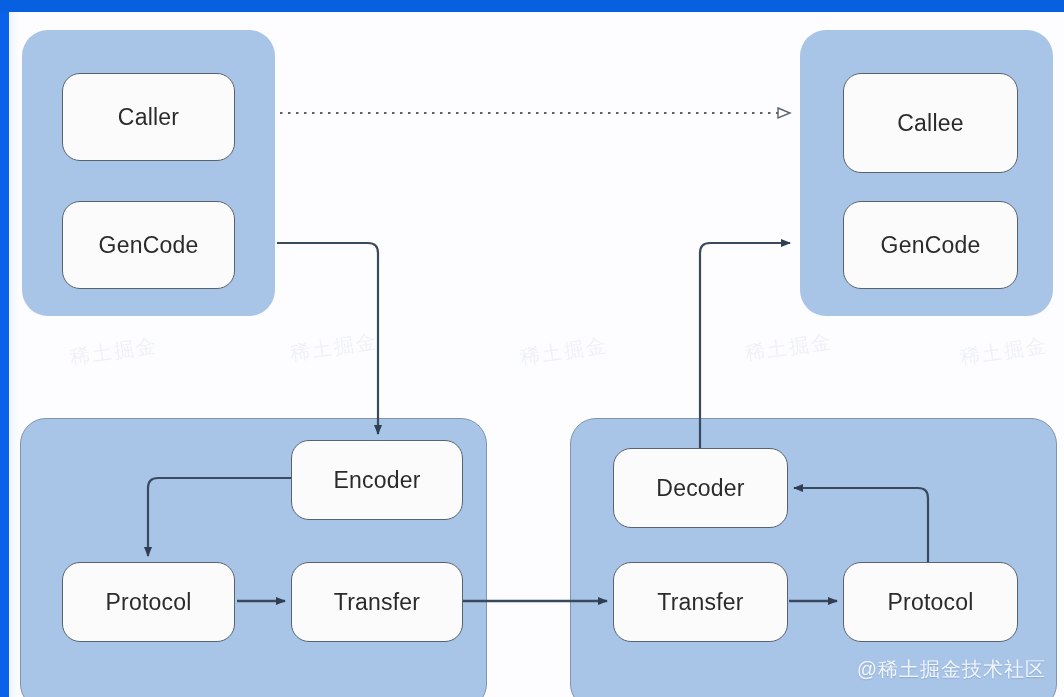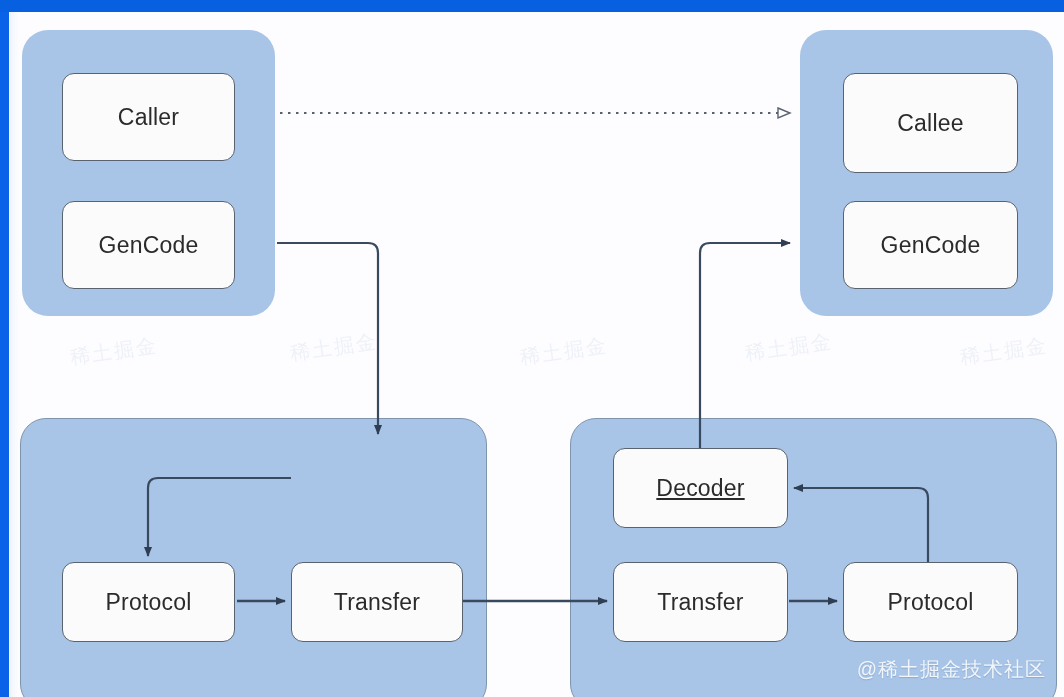--- a/index.html
+++ b/index.html
@@ -44,21 +44,21 @@
   }
   .panel.bordered {
     border: 1.5px solid #7f95ad;
   }
 
   
   .node {
     position: absolute;
     background: #fbfbfb;
     border: 1.6px solid #59636f;
-    border-radius: 12px;
+    border-radius: 18px;
     display: flex;
     align-items: center;
     justify-content: center;
     color: #2b2b2b;
     font-size: 23px;
     letter-spacing: 0.2px;
     box-sizing: border-box;
   }
 
   
@@ -138,28 +138,31 @@
   <div class="node" style="left:62px;  top:201px; width:173px; height:88px;">
       <span>GenCode</span>
     </div>
   <div class="node" style="left:843px; top:73px;  width:175px; height:100px;">
       <span>Callee</span>
     </div>
   <div class="node" style="left:843px; top:201px; width:175px; height:88px;">
       <span>GenCode</span>
     </div>
 
+  <div class="node" style="left:291px; top:440px; width:172px; height:80px;">
+      <span>Encoder</span>
+    </div>
   <div class="node" style="left:62px;  top:562px; width:173px; height:80px;">
       <span>Protocol</span>
     </div>
   <div class="node" style="left:291px; top:562px; width:172px; height:80px;">
       <span>Transfer</span>
     </div>
 
-  <div class="node" style="left:613px; top:448px; width:175px; height:80px;text-decoration:underline;">
+  <div class="node" style="left:613px; top:448px; width:175px; height:80px;">
       <span>Decoder</span>
     </div>
   <div class="node" style="left:613px; top:562px; width:175px; height:80px;">
       <span>Transfer</span>
     </div>
   <div class="node" style="left:843px; top:562px; width:175px; height:80px;">
       <span>Protocol</span>
     </div>
 
   <div class="wm-corner">@稀土掘金技术社区</div>

